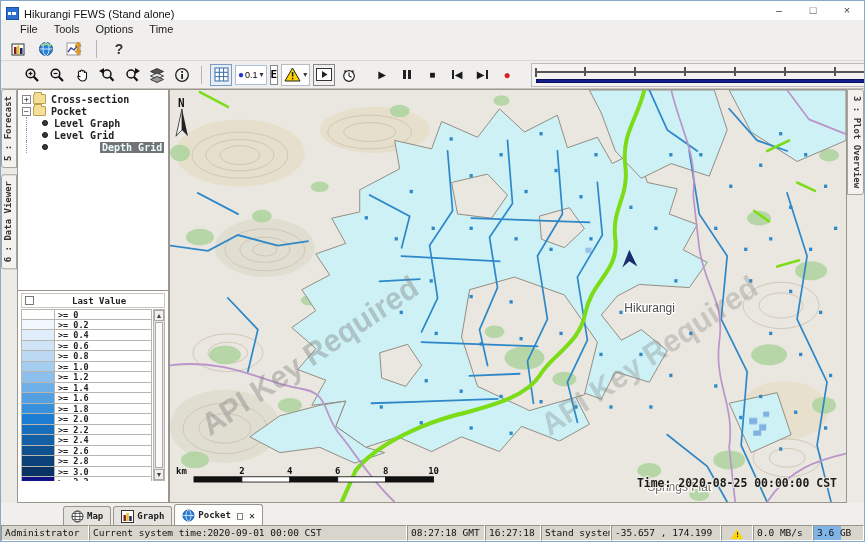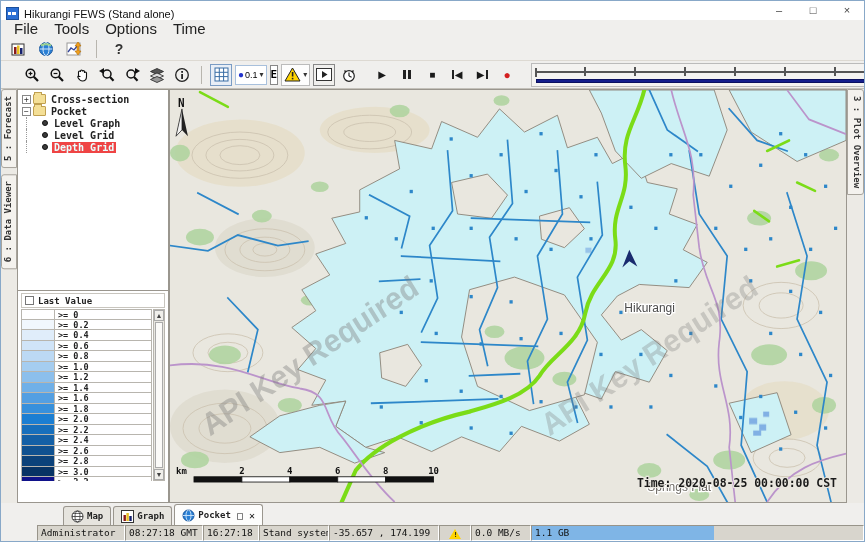--- a/index.html
+++ b/index.html
@@ -10,21 +10,21 @@
   
   .titlebar { height:19px; background:#ffffff; display:flex; align-items:flex-end; padding-left:5px; flex:0 0 auto; }
   .title-icon { width:13px; height:13px; background:#2a6fd4; border:1px solid #1a4f9c; position:relative; margin-right:5px; }
   .title-icon::after { content:""; position:absolute; left:1px; right:1px; top:4px; height:3px;
       background:linear-gradient(90deg,#fff 0 3px,transparent 3px 4px,#fff 4px 8px,transparent 8px 9px,#fff 9px); }
   .title-text { font-size:11px; color:#111; }
   .win-controls { margin-left:auto; display:flex; }
   .win-btn { width:34px; height:19px; text-align:center; font-size:11px; color:#444; line-height:19px; }
 
   
-  .menubar { height:17px; display:flex; align-items:center; padding-left:6px; gap:2px; font-size:15px; color:#222; flex:0 0 auto; }
+  .menubar { height:17px; display:flex; align-items:center; padding-left:12px; gap:2px; font-size:11px; color:#222; flex:0 0 auto; }
   .menu-item { padding:1px 7px; }
 
   
   .toolbar1 { height:23px; display:flex; align-items:center; gap:6px; padding-left:6px; flex:0 0 auto; }
   .toolbar2 { height:29px; display:flex; align-items:center; gap:3px; padding-left:20px;
               border-top:1px solid #ddd9d2; border-bottom:1px solid #c4c1ba; flex:0 0 auto; }
   .tb-btn { width:22px; height:22px; display:flex; align-items:center; justify-content:center; flex:0 0 auto; }
   .tb-sep { width:1px; height:18px; background:#b8b5ae; margin:0 5px; flex:0 0 auto; }
   .help-glyph { font-size:14px; font-weight:bold; color:#333; }
   .pt-scale { display:flex; align-items:center; border:1px solid #a8c0dc; background:#fff; height:20px; padding:0 2px; font-size:9px; }
@@ -63,25 +63,25 @@
   .tree-panel { height:202px; background:#fff; border:1px solid #9a968e; overflow:hidden; padding:3px 0 0 2px;
       font-family:"DejaVu Sans Mono",monospace; font-size:10px; font-weight:bold; color:#222; }
   .tree-row { display:flex; align-items:center; height:12px; white-space:nowrap; }
   .expander { width:9px; height:9px; border:1px solid #888; background:#fff; font-size:8px; line-height:7px;
       text-align:center; color:#333; margin:0 2px; font-weight:normal; flex:0 0 auto; }
   .folder { width:13px; height:10px; background:#f4df96; border:1px solid #c0a050; border-radius:1px; margin-right:3px; position:relative; flex:0 0 auto; }
   .folder::before { content:""; position:absolute; top:-3px; left:0; width:6px; height:2px; background:#f4df96; border:1px solid #c0a050; border-bottom:none; }
   .bullet { width:6px; height:6px; border-radius:50%; background:#3a3a3a; border:1px solid #111; margin:0 4px 0 2px; flex:0 0 auto; }
   .tree-indent { width:14px; flex:0 0 auto; border-left:1px dotted #999; height:12px; margin-left:6px; }
   .tree-label { padding:0 2px; }
-  .tree-label.selected { background:#ef4444; color:#e8ffff; }
+  .tree-label.selected { background:#737373; color:#e8ffff;margin-left:48px; }
 
   .legend-panel { flex:1 1 auto; background:#fff; border:1px solid #9a968e; border-top:none; padding:2px 3px; overflow:hidden; }
   .legend-header { display:flex; align-items:center; height:15px; border:1px solid #c8c5be; padding-left:3px;
-      font-family:"DejaVu Sans Mono",monospace; font-size:9px; font-weight:bold; color:#222; }
+      font-family:"DejaVu Sans Mono",monospace; font-size:9px; font-weight:bold; color:#222;gap:34px; }
   .legend-checkbox { width:9px; height:9px; border:1px solid #777; background:#fff; margin-right:4px; }
   .legend-body { position:relative; height:172px; overflow:hidden; margin-top:1px; }
   .legend-table { margin-right:13px; }
   .legend-row { display:flex; height:10.5px; }
   .legend-swatch { width:34px; border:1px solid #b8b5ae; border-top:none; flex:0 0 auto; }
   .legend-row:first-child .legend-swatch { border-top:1px solid #b8b5ae; }
   .legend-label { flex:1; border:1px solid #b8b5ae; border-left:none; border-top:none; font-family:"DejaVu Sans Mono",monospace;
       font-size:8.5px; font-weight:bold; color:#222; padding-left:3px; line-height:10px; }
   .legend-row:first-child .legend-label { border-top:1px solid #b8b5ae; }
   .legend-scrollbar { position:absolute; right:0; top:0; bottom:0; width:12px; background:#e8e6e0; border:1px solid #b8b5ae;
@@ -100,21 +100,21 @@
       font-size:9px; font-weight:bold; color:#222; }
   .btab.active { background:#fdfdfc; height:21px; }
   .btab-ctl { font-size:10px; color:#111; margin-left:3px; font-weight:bold; }
 
   .logsbar { height:21px; display:flex; align-items:center; padding-left:75px; border-top:1px solid #b8b5ae; background:#eceae4; flex:0 0 auto; }
   .logs-btn { height:16px; padding:0 6px; background:#f4f2ee; border:1px solid #8a867e; border-radius:2px;
       font-family:"DejaVu Sans Mono",monospace; font-size:9px; font-weight:bold; color:#222; line-height:14px; }
 
   
   .statusbar { height:16px; display:flex; background:#d8d5cd; font-family:"DejaVu Sans Mono",monospace;
-      font-size:9.5px; color:#111; flex:0 0 auto;margin-left:36px; }
+      font-size:9.5px; color:#111; flex:0 0 auto; }
   .status-cell { border:1px solid; border-color:#98948a #fff #fff #98948a; padding:1px 3px 0 3px;
       white-space:nowrap; overflow:hidden; flex:0 0 auto; }
   .status-warn { display:flex; align-items:center; justify-content:center; }
   .mem-cell { background:linear-gradient(90deg,#7fb5e6 0 55%,#d8d5cd 55%); }
   .warn-tri { width:0; height:0; border-left:6px solid transparent; border-right:6px solid transparent;
       border-bottom:10px solid #ffd400; position:relative; }
   .warn-tri i { position:absolute; left:-1.5px; top:2px; font-style:normal; font-size:7px; font-weight:bold; color:#111; line-height:8px; }
 </style>
 </head>
 <body>
@@ -677,25 +677,26 @@
         </svg>
       <span>Pocket</span>
       <span class="btab-ctl">□</span>
       <span class="btab-ctl">✕</span>
     </span>
   </div>
 
 
   <div class="statusbar">
     <span class="status-cell" style="width:88px">Administrator</span>
+    <span class="status-cell" style="width:318px">Current system time:2020-09-01 00:00 CST</span>
     <span class="status-cell" style="width:78px">08:27:18 GMT</span>
     <span class="status-cell" style="width:56px">16:27:18 CST</span>
     <span class="status-cell" style="width:70px">Stand system</span>
     <span class="status-cell" style="width:110px">-35.657 , 174.199</span>
     <span class="status-cell status-warn" style="width:32px">
       <span class="warn-tri">
           <i>!</i>
         </span>
     </span>
     <span class="status-cell" style="width:60px">0.0 MB/s</span>
-    <span class="status-cell mem-cell" style="flex:1">1.1 GB</span>
+    <span class="status-cell mem-cell" style="flex:1">3.6 GB</span>
   </div>
 </div>
 
 </body></html>

